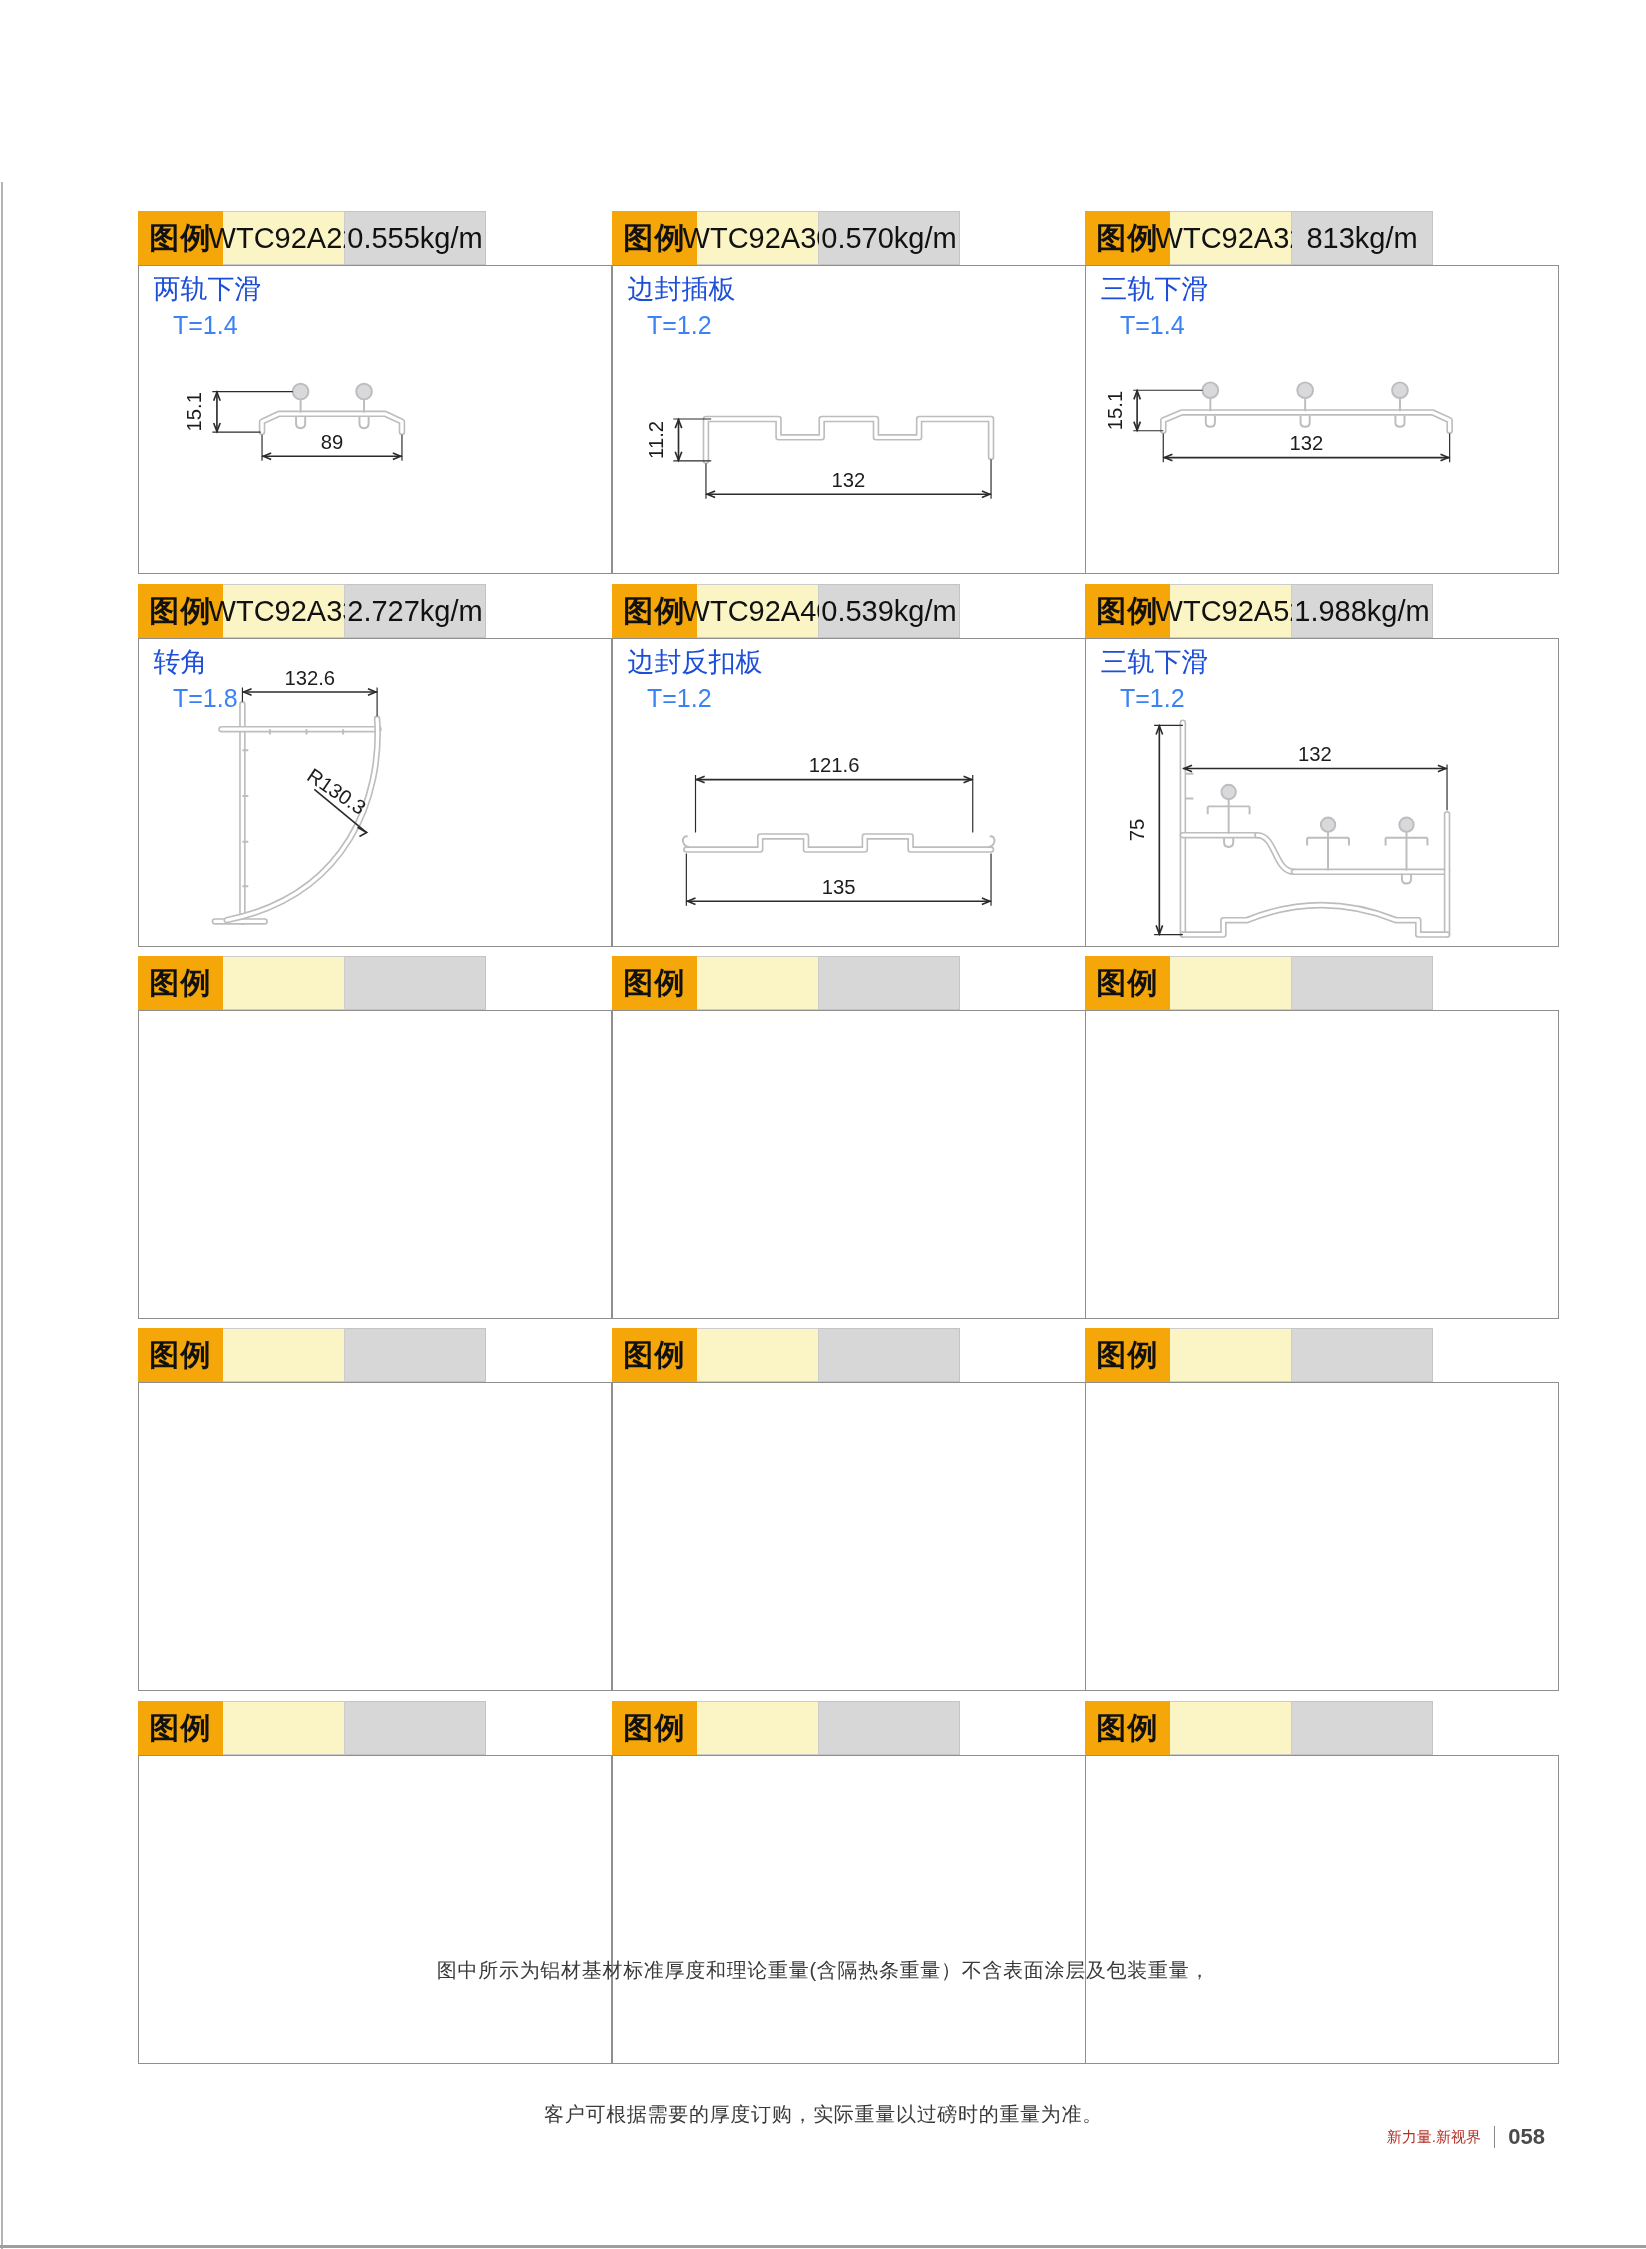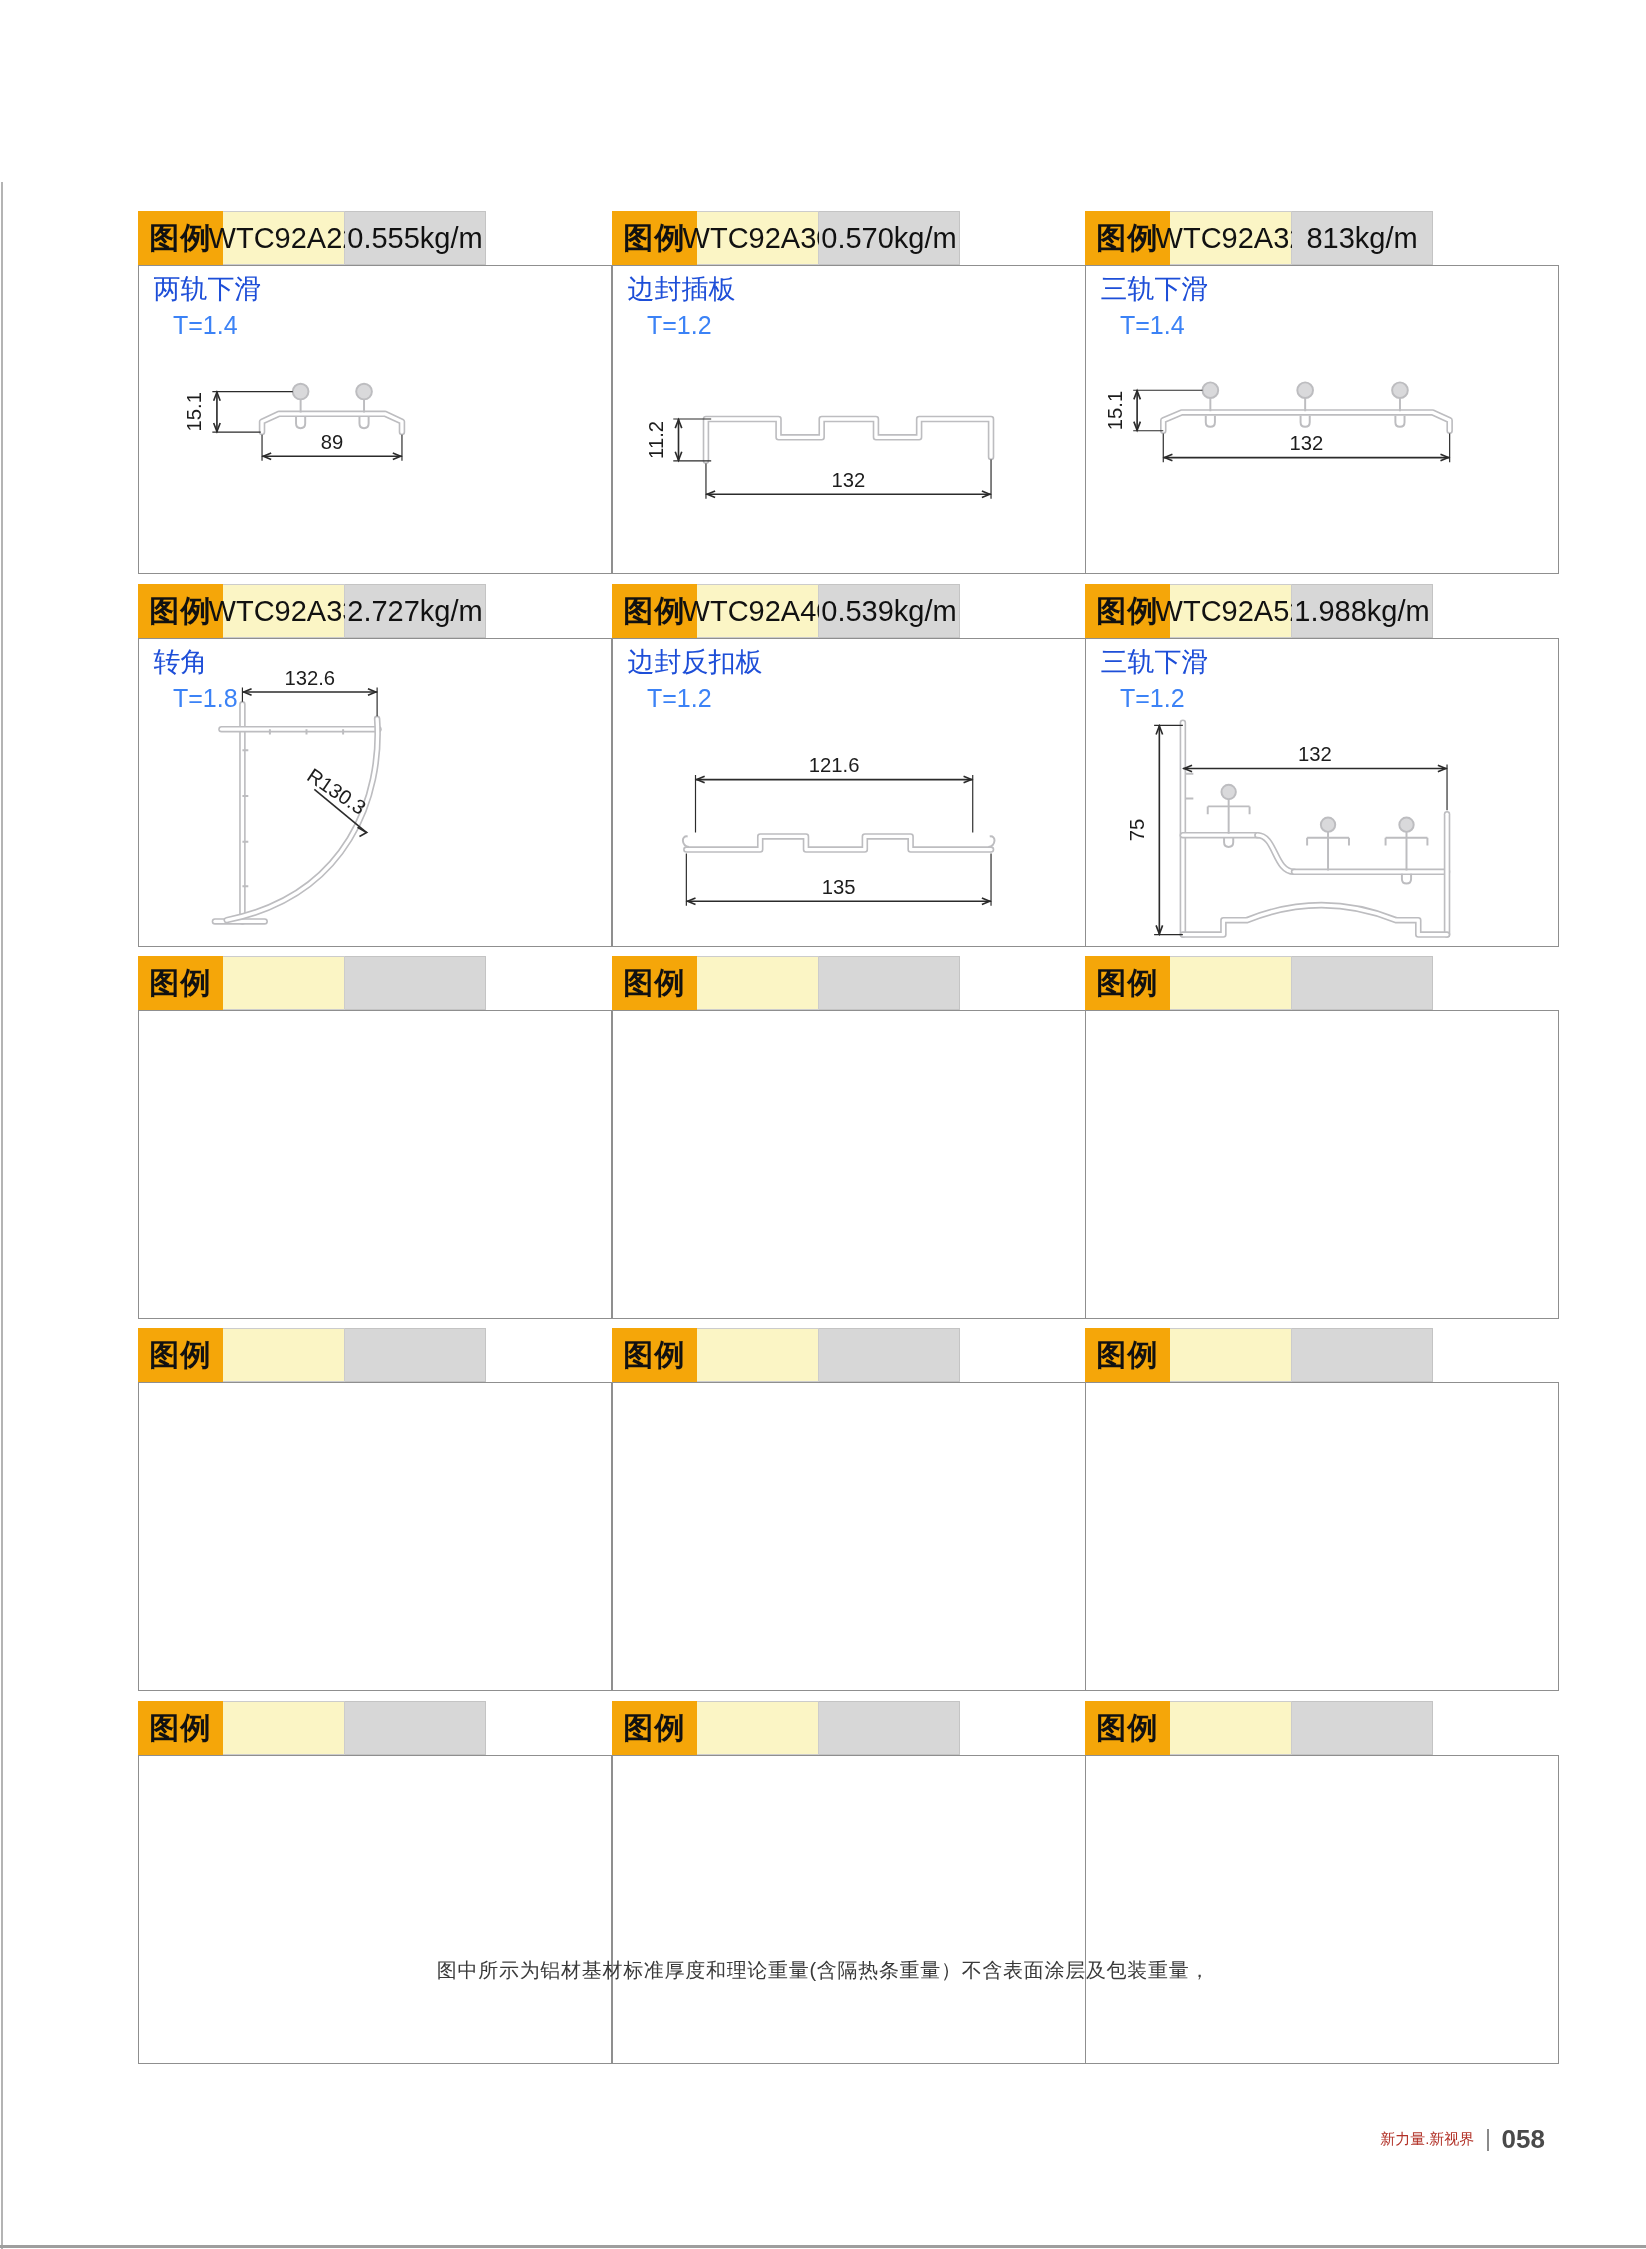--- a/index.html
+++ b/index.html
@@ -48,21 +48,21 @@
   .note {
     position:absolute; left:0; width:1647px; text-align:center;
     font-size:20px; color:#3a3a3a; letter-spacing:0.7px;
   }
   .brand-line {
     position:absolute; right:102px; top:2124px;
     display:flex; align-items:center; gap:13px;
   }
   .brand { font-size:15px; color:#b23228; }
   .brand-sep { width:1.3px; height:22px; background:#8a8a8a; }
-  .pagenum { font-size:26px; font-weight:700; color:#4a4a4a; }
+  .pagenum { font-size:22px; font-weight:700; color:#4a4a4a; }
 </style>
 </head>
 <body>
 
 <div class="page">
   <div class="scan-edge-left"></div>
   <div class="scan-edge-bottom"></div>
 
   <div class="cell" style="left:114px; top:211px;">
     <div class="hdr">
@@ -297,20 +297,21 @@
   <div class="cell" style="left:1061px; top:1701px;">
     <div class="hdr">
       <div class="legend">图例</div>
       <div class="code"></div>
       <div class="weight"></div>
     </div>
     <div class="body"></div>
   </div>
 
   <div class="note" style="top:1957px;">图中所示为铝材基材标准厚度和理论重量(含隔热条重量）不含表面涂层及包装重量，</div>
+  <div class="note" style="top:2101px;">客户可根据需要的厚度订购，实际重量以过磅时的重量为准。</div>
 
   <div class="brand-line">
     <span class="brand">新力量.新视界</span>
     <span class="brand-sep"></span>
     <span class="pagenum">058</span>
   </div>
 </div>
 
 
 </body></html>

